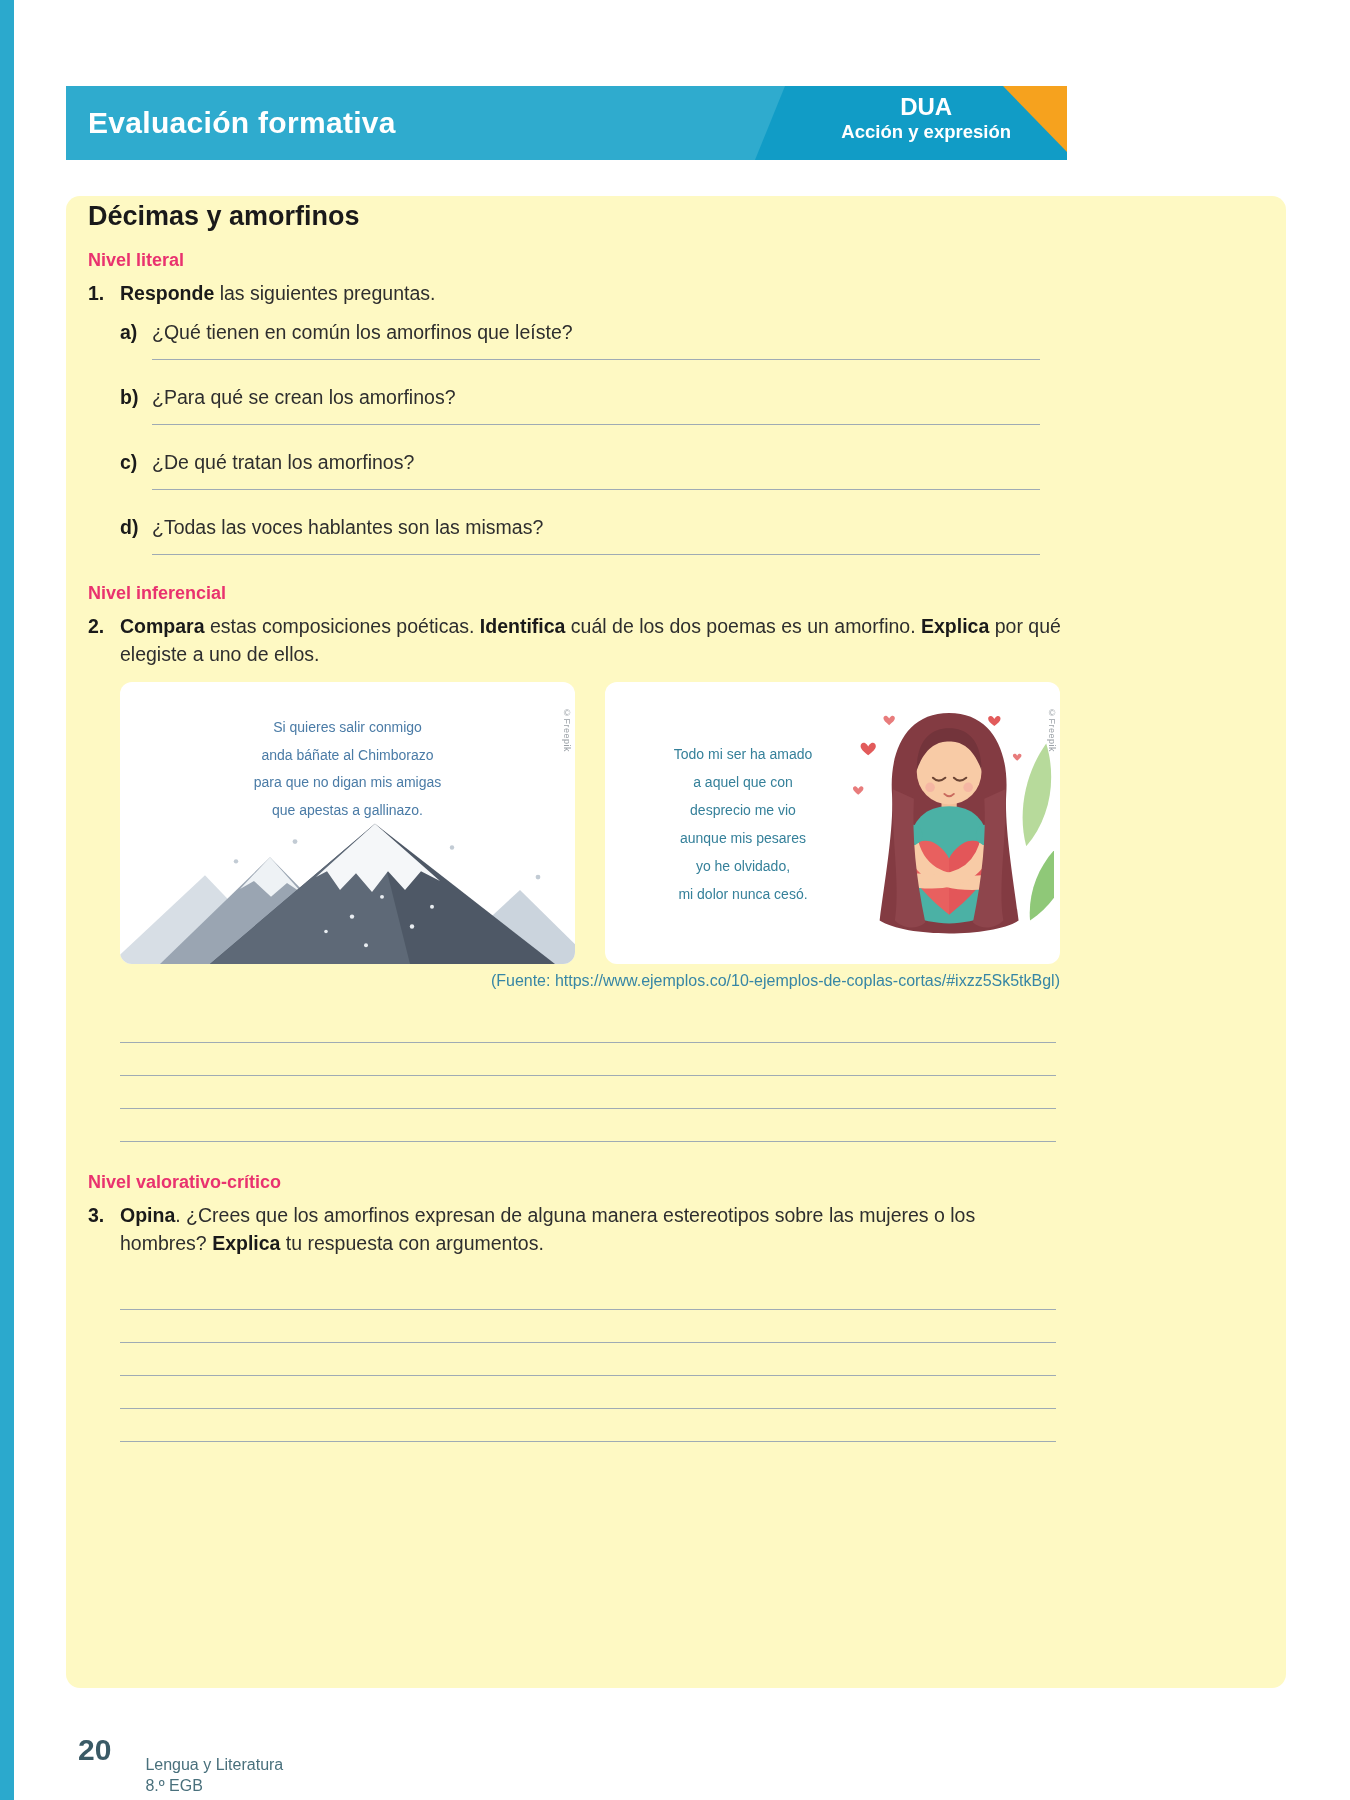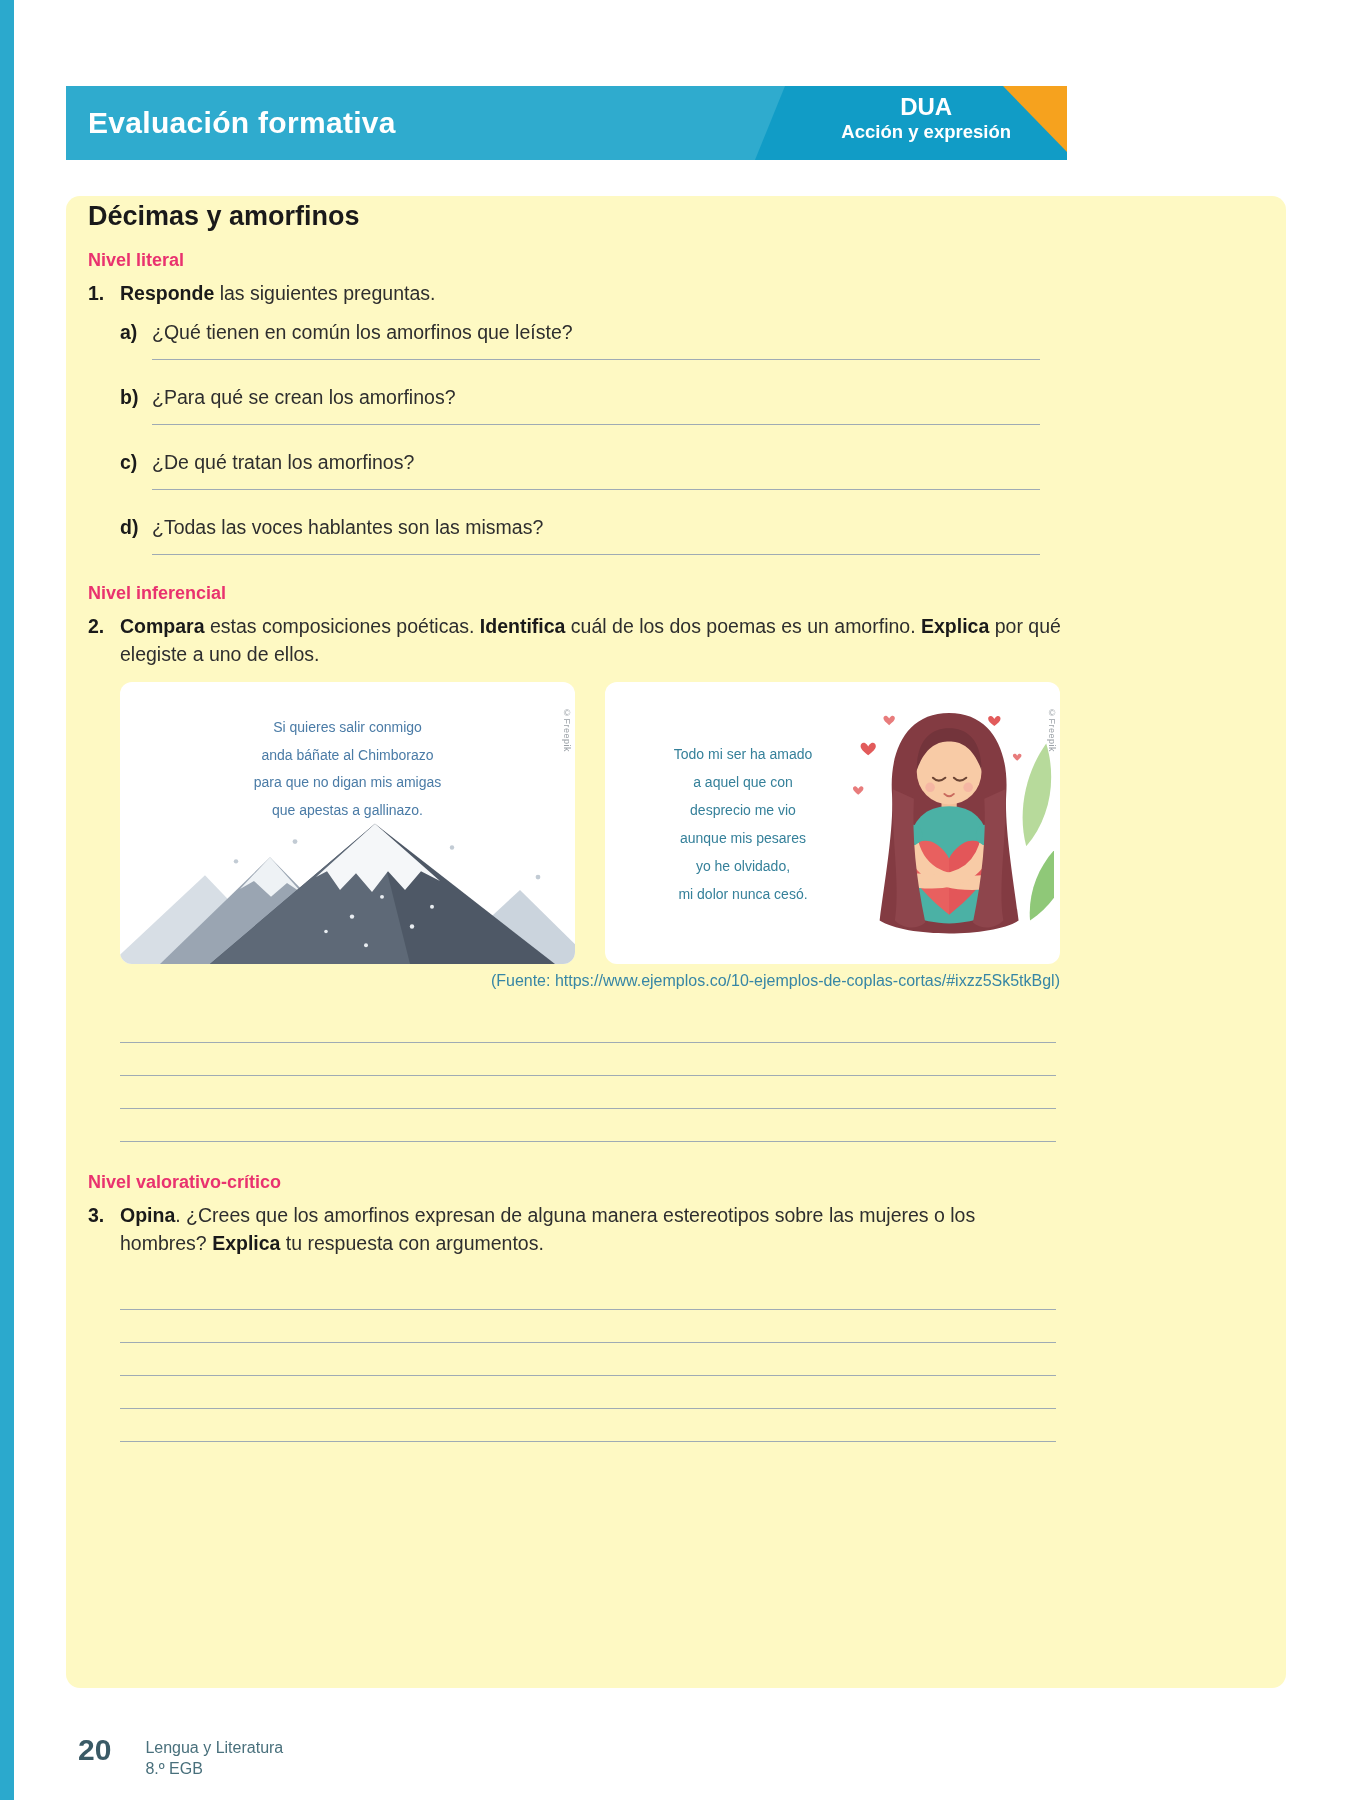--- a/index.html
+++ b/index.html
@@ -80,21 +80,21 @@
   }
 
   .answer-lines { margin-left:54px; width:936px; }
   .answer-lines.q2 { margin-top:18px; }
   .answer-lines.q3 { margin-top:20px; }
   .answer-lines .answer-line { height:33px; border-bottom:1px solid #9FABB4; }
 
   
   .footer { position:absolute; left:78px; top:1734px; display:flex; align-items:flex-start; }
   .page-num { font-size:30px; font-weight:bold; color:#3A5A66; line-height:32px; }
-  .footer-meta { margin-left:34px; margin-top:3px; font-size:16px; color:#49707C; line-height:21px; }
+  .footer-meta { margin-left:34px; margin-top:20px; font-size:16px; color:#49707C; line-height:21px; }
 </style>
 </head>
 <body>
 
 <div class="left-bar"></div>
 
 <header class="banner">
   <div class="banner-dark"></div>
   <div class="banner-orange"></div>
   <div class="banner-title">Evaluación formativa</div>

